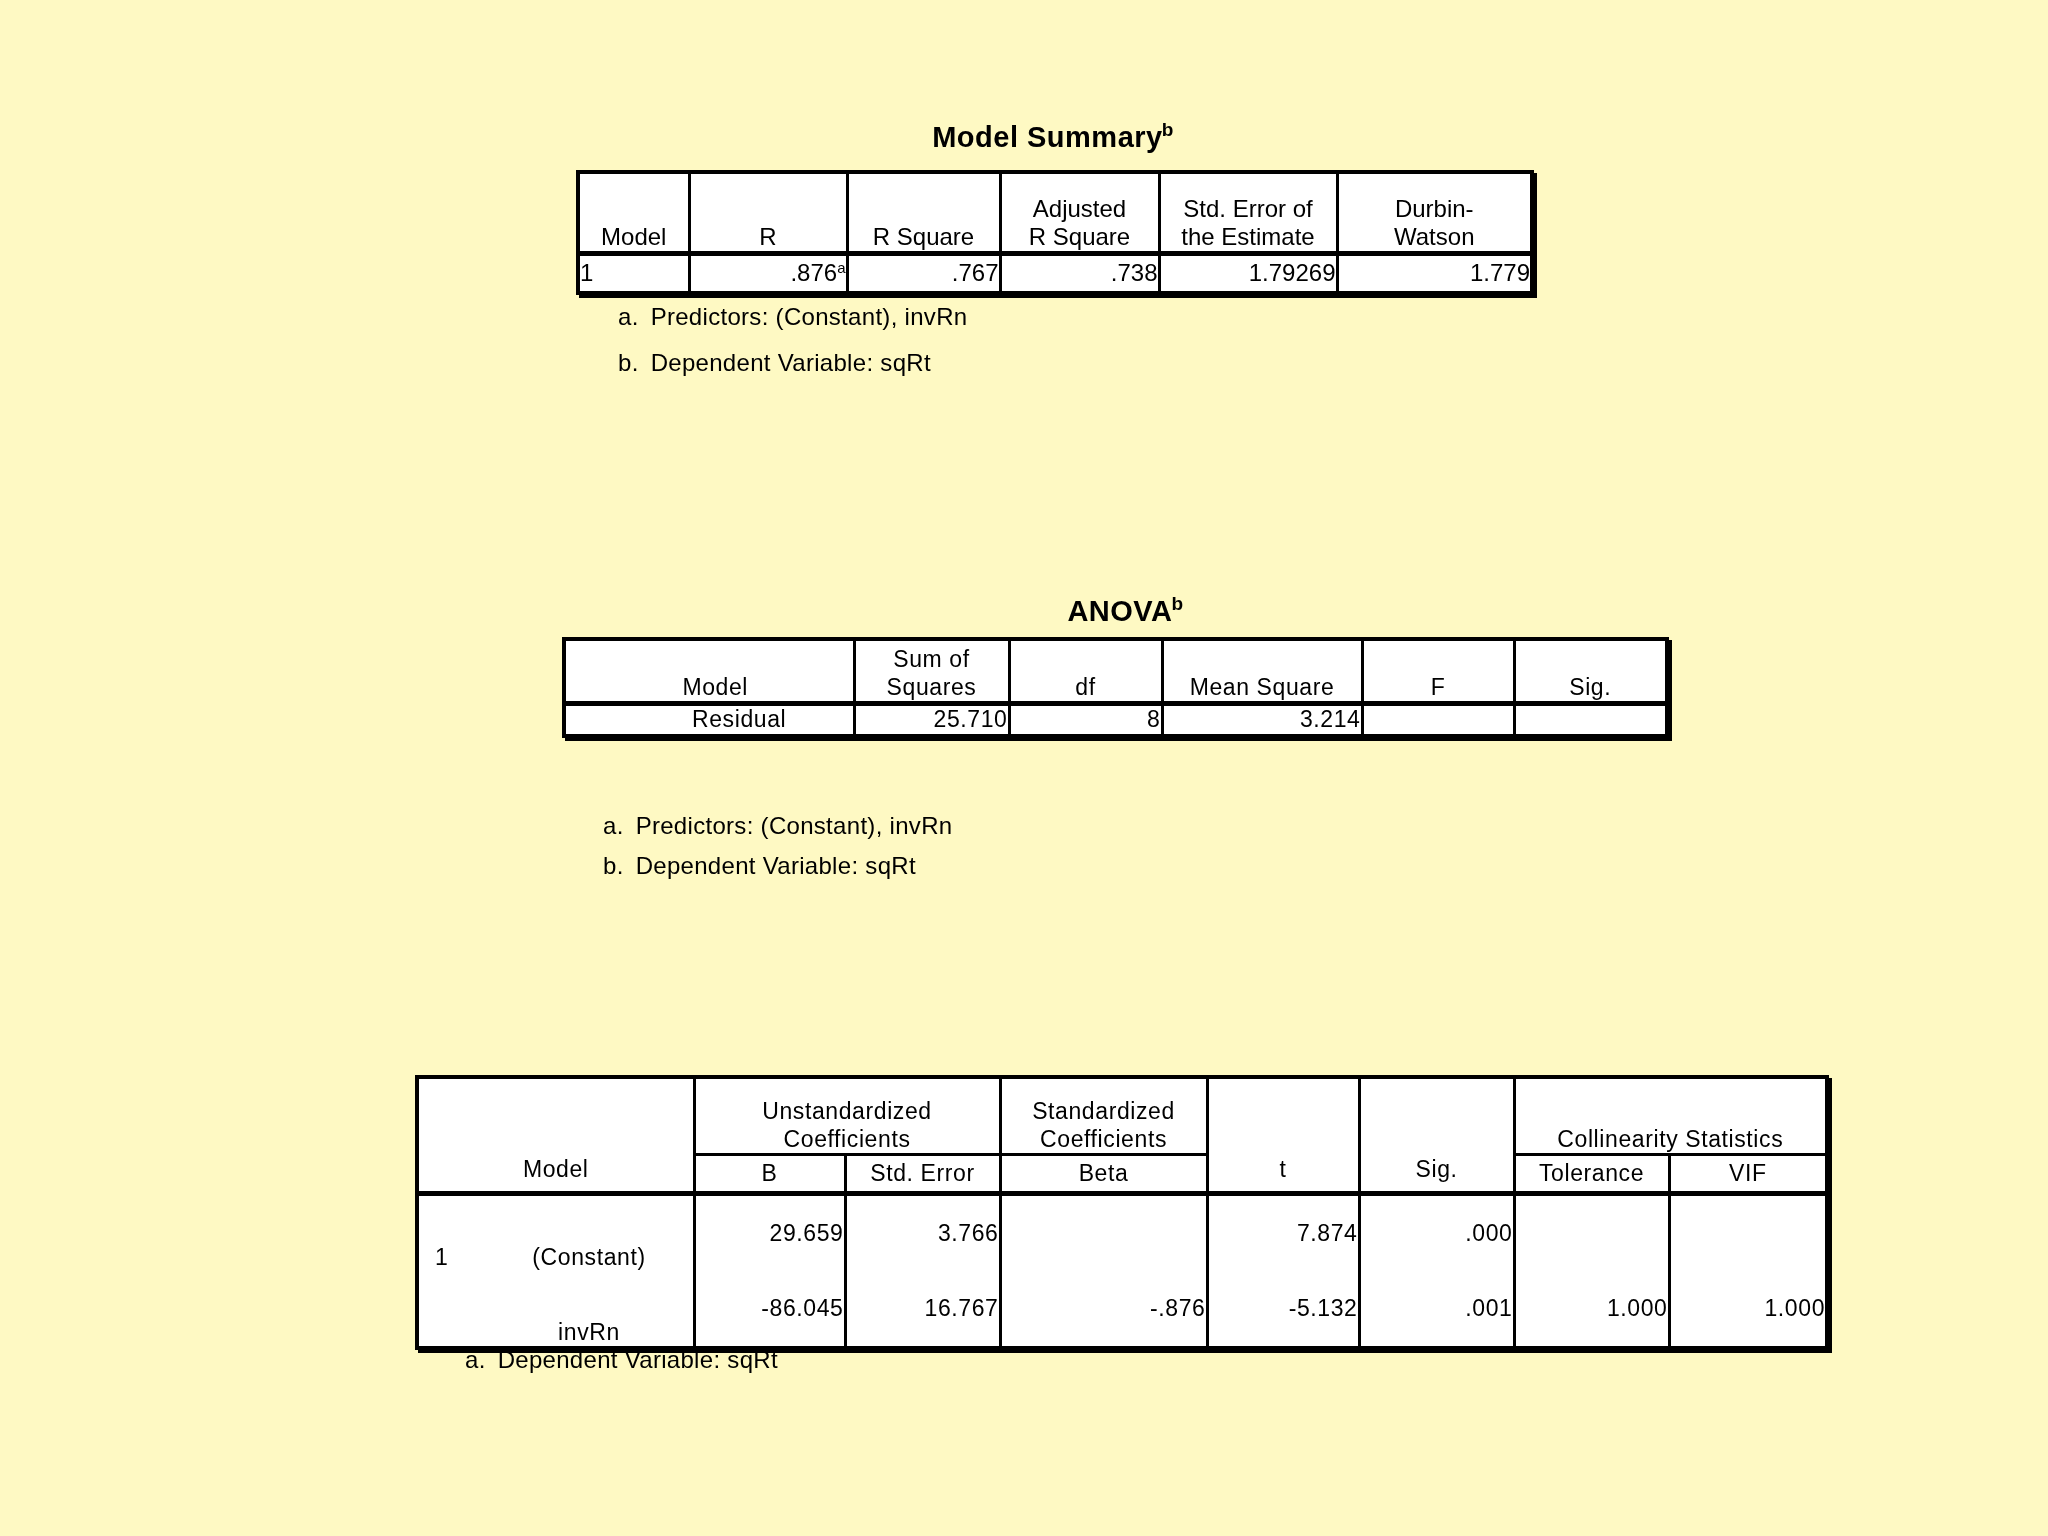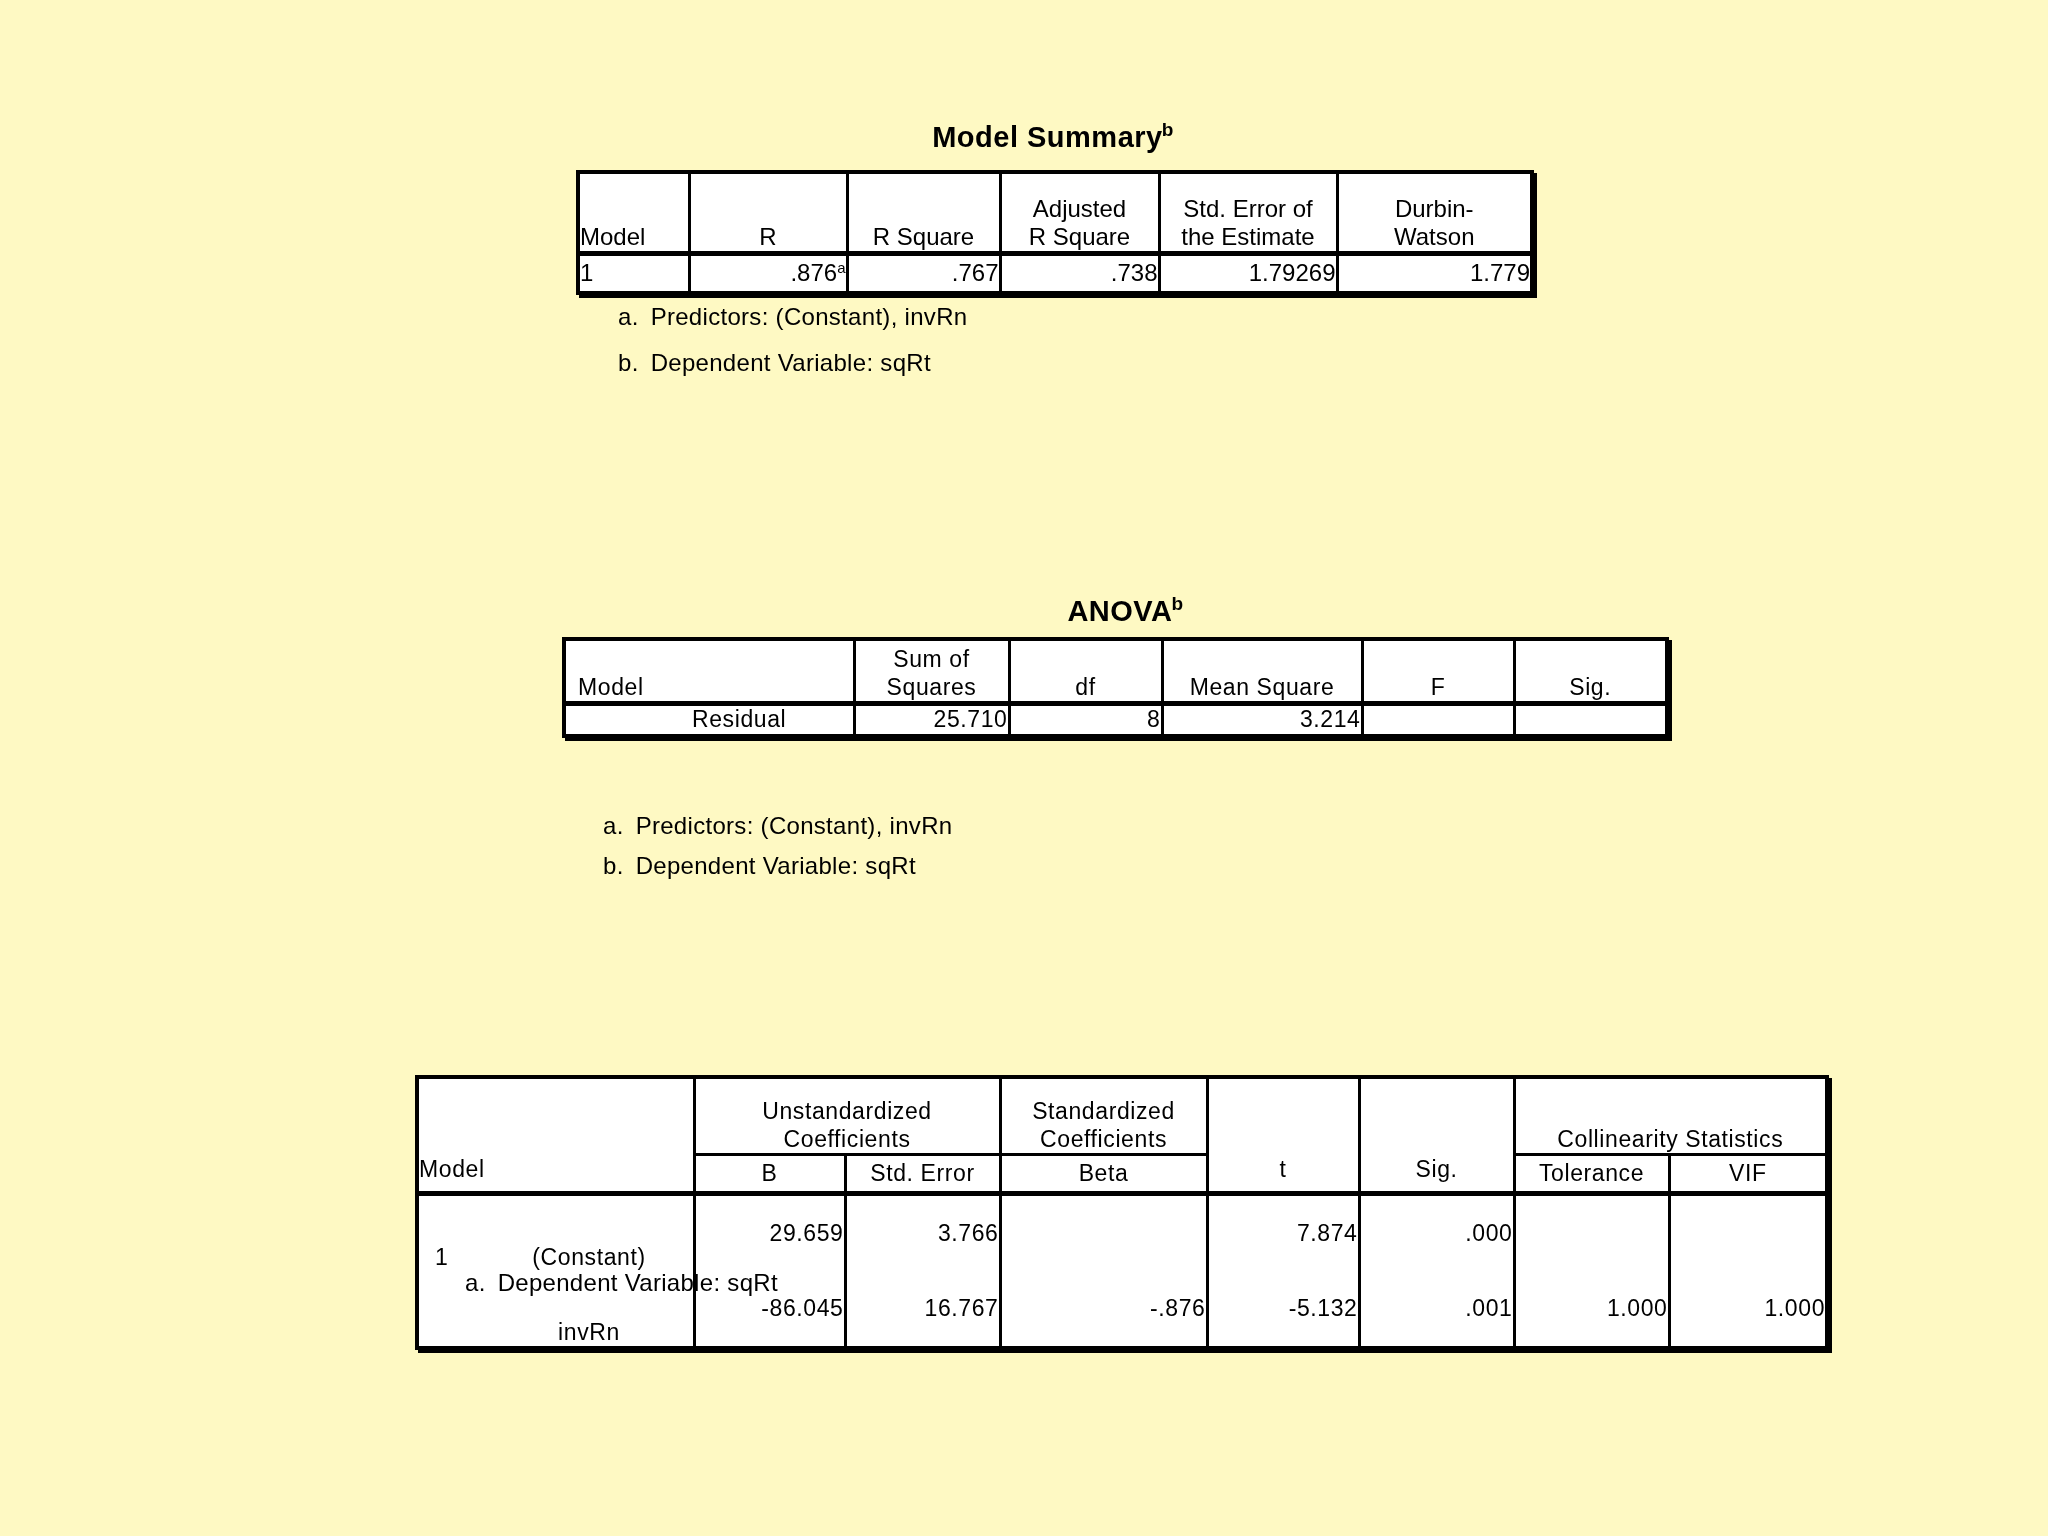--- a/index.html
+++ b/index.html
@@ -28,21 +28,21 @@
   }
   .spss th, .spss td { padding: 0; font-weight: normal; overflow: hidden; }
   .vline { border-left: 3px solid #000; }
   .hsep { border-bottom: 5px solid #000; }
   .spanline { border-bottom: 3px solid #000; }
 
   .hdr {
     vertical-align: bottom; text-align: center;
     white-space: pre-line; line-height: 28px; padding-bottom: 6px;
   }
-  .hdr-left { text-align: left; padding-left: 14px; }
+  .hdr-left { text-align: center; padding-left: 14px; }
   .hdr-mid { vertical-align: middle; padding-bottom: 2px; }
 
   .cell-num { text-align: right; padding-right: 22px; vertical-align: middle; }
   .cell-num-sup { padding-right: 8px; }
   .cell-left { text-align: left; padding-left: 15px; vertical-align: middle; }
   .sup { font-size: 15px; position: relative; top: -8px; }
 
   
   .mnum2 { display: inline-block; width: 126px; padding-left: 16px; }
   .mlab2 { display: inline-block; text-align: left; }
@@ -183,17 +183,17 @@
       <td class="cell-num vline">16.767</td>
       <td class="cell-num vline">-.876</td>
       <td class="cell-num vline">-5.132</td>
       <td class="cell-num vline">.001</td>
       <td class="cell-num vline">1.000</td>
       <td class="cell-num vline">1.000</td>
     </tr>
   </tbody>
     </table>
 
-  <div class="fnotes" style="left:465px; top:1269px;">
+  <div class="fnotes" style="left:465px; top:1346px;">
     <div class="fnote"><span class="fnm">a.</span><span class="fnt">Dependent Variable: sqRt</span></div>
   </div>
 
 </div>
 
 </body></html>

